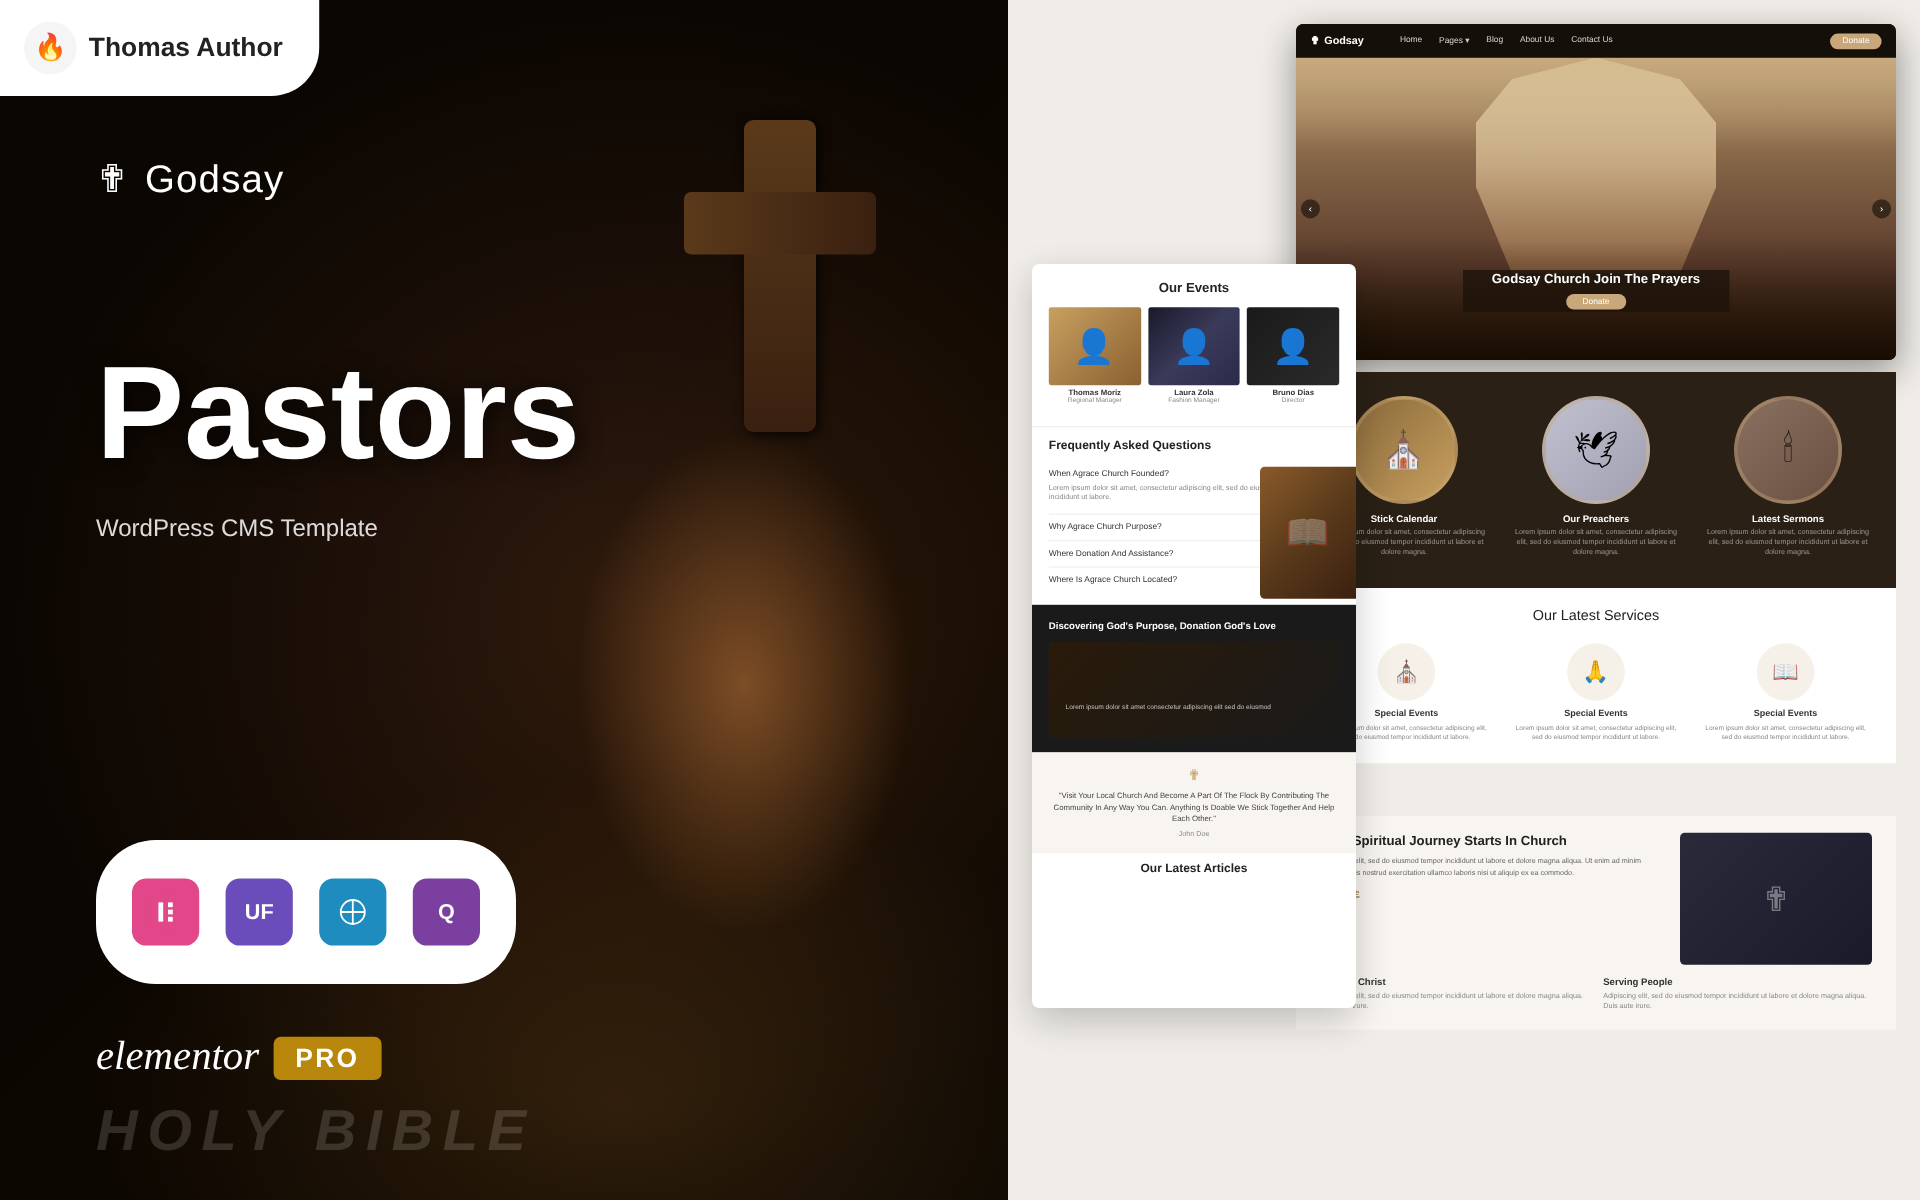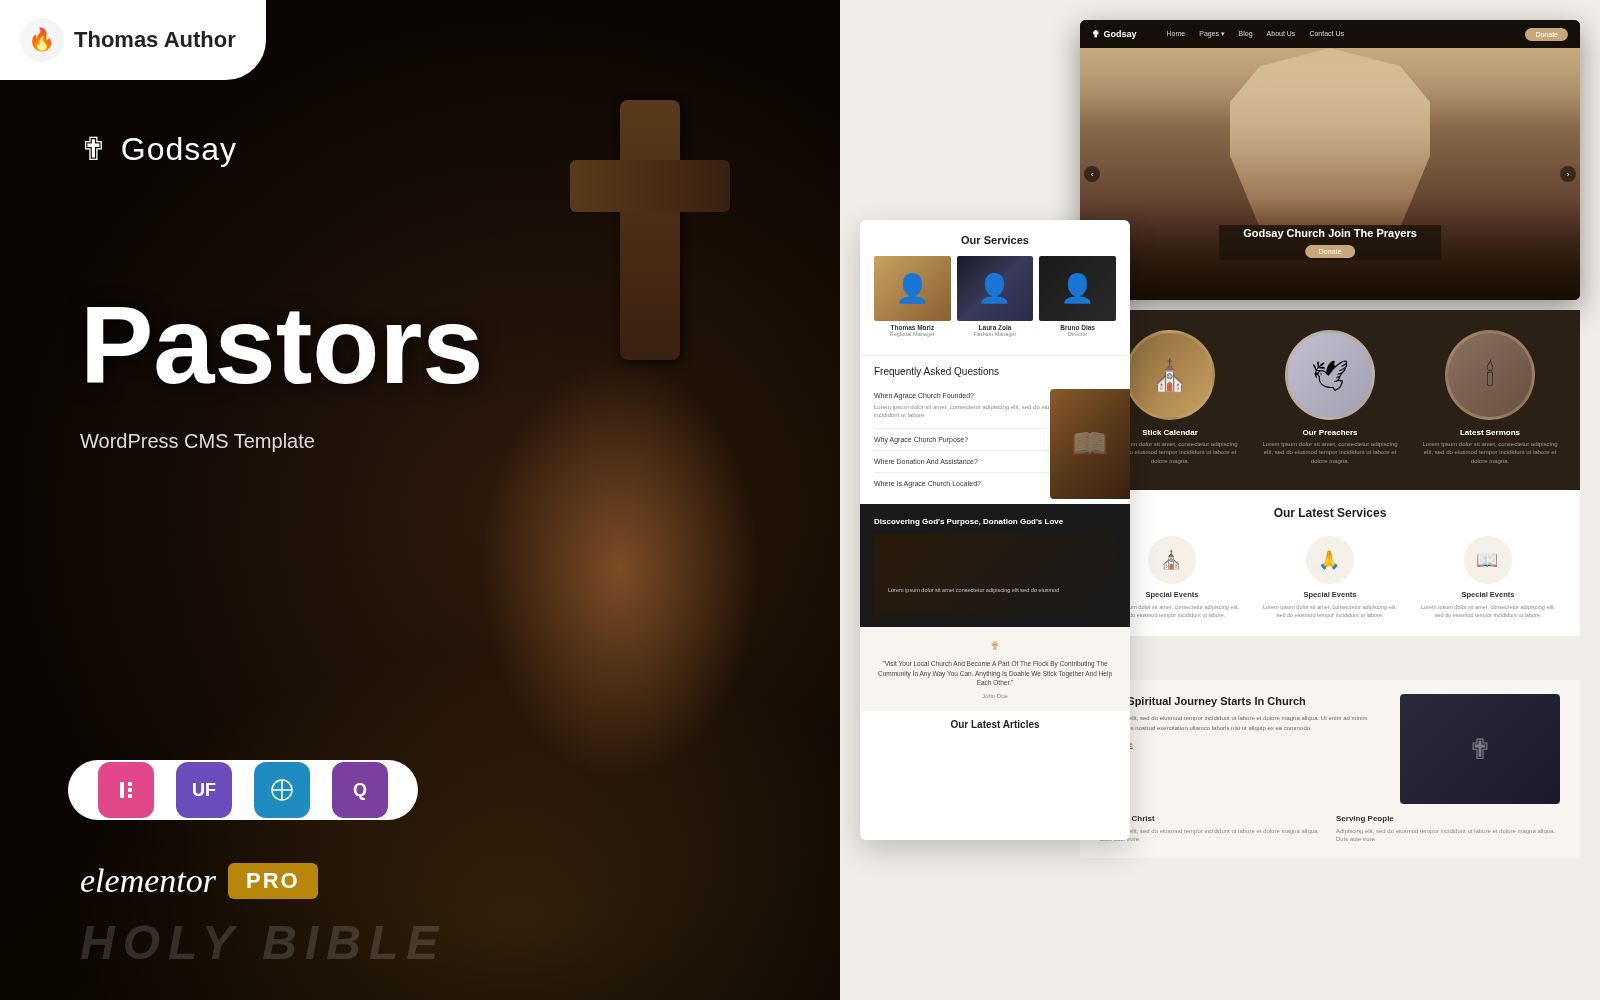--- a/index.html
+++ b/index.html
@@ -121,24 +121,24 @@
       left: 80px;
       color: rgba(255,255,255,0.85);
       font-size: 20px;
       font-weight: 400;
     }
 
     
     .plugin-bar {
       position: absolute;
       bottom: 180px;
-      left: 68px;
+      left: 80px;
       background: white;
       border-radius: 50px;
-      padding: 2px 30px;
+      padding: 32px 30px;
       display: flex;
       align-items: center;
       gap: 22px;
     }
     .plugin-icon {
       width: 56px;
       height: 56px;
       border-radius: 12px;
       display: flex;
       align-items: center;
@@ -151,21 +151,21 @@
     .plugin-icon.uf { background: #6a4dba; }
     .plugin-icon.wordpress { background: #1e8cbe; }
     .plugin-icon.quill { background: #7b3fa0; }
 
     
     .elementor-pro {
       position: absolute;
       bottom: 100px;
       left: 80px;
       display: flex;
-      align-items: center;
+      align-items: flex-end;
       gap: 12px;
     }
     .elementor-logo-text {
       color: white;
       font-size: 34px;
       font-style: italic;
       font-weight: 400;
       font-family: Georgia, serif;
     }
     .pro-badge {
@@ -330,21 +330,21 @@
       color: #888;
     }
 
     
     .faq-section {
       padding: 10px 14px;
       border-top: 1px solid #eee;
     }
     .faq-title {
       font-size: 10px;
-      font-weight: 400;
+      font-weight: 700;
       margin-bottom: 8px;
       color: #222;
     }
     .faq-item {
       border-bottom: 1px solid #eee;
       padding: 7px 0;
       display: flex;
       justify-content: space-between;
       align-items: center;
     }
@@ -469,21 +469,21 @@
       color: white;
     }
     .preacher-desc {
       font-size: 6px;
       color: rgba(255,255,255,0.5);
       margin-top: 3px;
       line-height: 1.4;
     }
     .services-title {
       font-size: 12px;
-      font-weight: 700;
+      font-weight: 400;
       text-align: center;
       margin-bottom: 16px;
       color: #222;
     }
     .services-grid {
       display: grid;
       grid-template-columns: 1fr 1fr 1fr;
       gap: 14px;
       text-align: center;
     }
@@ -785,21 +785,21 @@
       <div style="flex:1;">
         <div class="serving-title">Serving People</div>
         <div class="serving-desc">Adipiscing elit, sed do eiusmod tempor incididunt ut labore et dolore magna aliqua. Duis aute irure.</div>
       </div>
     </div>
   </div>
 
   <div class="preview-mid-left">
 
     <div class="pastors-section">
-      <div class="pastors-title">Our Services</div>
+      <div class="pastors-title">Our Events</div>
       <div class="pastors-grid">
         <div class="pastor-card">
           <div class="pastor-img-placeholder pastor-img-1">
             <span style="font-size:28px;">👤</span>
           </div>
           <div class="pastor-name">Thomas Moriz</div>
           <div class="pastor-role">Regional Manager</div>
         </div>
         <div class="pastor-card">
           <div class="pastor-img-placeholder pastor-img-2">

